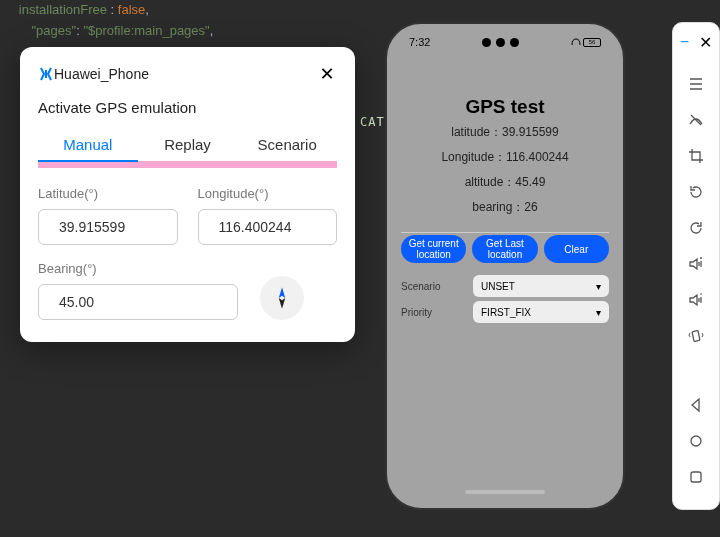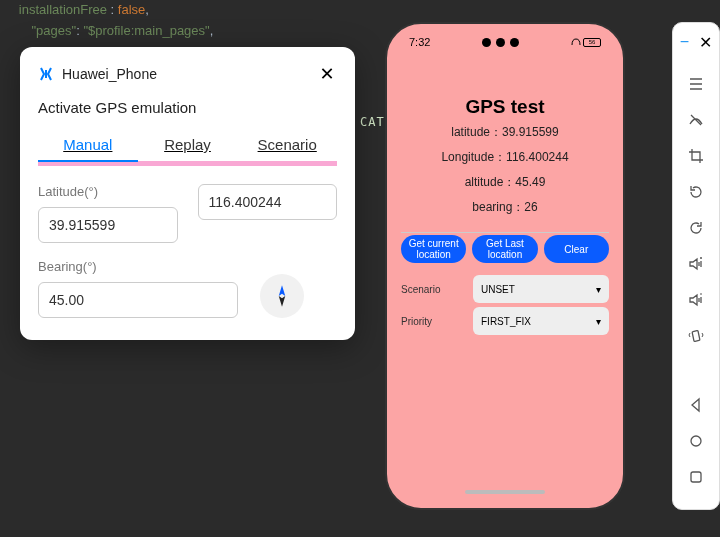--- a/index.html
+++ b/index.html
@@ -7,58 +7,58 @@
   
   .code-bg { position: absolute; top: 0; left: 0; right: 0; bottom: 0; color: #a9b7c6; font-family: "Consolas", "Monaco", monospace; font-size: 13px; padding: 0 8px; line-height: 1.6; white-space: pre; }
   .code-bg .key { color: #6a8759; }
   .code-bg .val { color: #6a8759; }
   .code-bg .bool { color: #cc7832; }
   .code-bg .punct { color: #a9b7c6; }
   
   
   .dialog { position: absolute; left: 20px; top: 47px; width: 335px; background: #fff; border-radius: 12px; box-shadow: 0 8px 32px rgba(0,0,0,.35); padding: 16px 18px 22px; }
   .dialog-header { display: flex; align-items: center; justify-content: space-between; margin-bottom: 14px; }
-  .dialog-title-wrap { display: flex; align-items: center; gap: 8px; }
+  .dialog-title-wrap { display: flex; align-items: center; gap: 0; }
   .logo-icon { width: 16px; height: 16px; display:inline-block; }
   .dialog-title { font-size: 14px; font-weight: 400; color: #222; }
   .close-x { font-size: 18px; cursor: pointer; width:20px; text-align:center; }
   .dialog-heading { font-size: 15px; font-weight: 400; color: #222; margin-bottom: 12px; }
   
-  .tabs { display: flex; border-bottom: 5px solid #f9a8d4; margin-bottom: 18px; text-decoration: underline; }
+  .tabs { display: flex; border-bottom: 7px solid #f9a8d4; margin-bottom: 18px; }
   .tab { flex:1; text-align: center; padding: 8px 0; font-size: 15px; color: #333; cursor: pointer; position:relative; }
   .tab.active { color: #007dff; }
   .tab.active::after { content:""; position:absolute; left:0; right:0; bottom:-1px; height:2px; background:#007dff; }
   
   .row { display:flex; gap:20px; margin-bottom:16px; }
   .field { flex:1; display:flex; flex-direction:column; gap:8px; }
   .field-label { font-size:13px; color:#777; }
-  .field-input { height:36px; border:1px solid #ccc; border-radius:6px; padding:0 10px; font-size:14px; color:#333; width:100%; }
+  .field-input { height:36px; border:1px solid #ccc; border-radius:6px; padding:0 20px; font-size:14px; color:#333; width:100%; }
   .select-wrap { position:relative; }
   .select-wrap .caret { position:absolute; right:10px; top:50%; transform:translateY(-50%); pointer-events:none; color:#888; font-size:10px;}
   
   .bearing-row { display:flex; align-items:flex-end; gap:22px; }
   .compass { width:44px; height:44px; border-radius:50%; background:#f1f1f1; display:flex; align-items:center; justify-content:center; margin-bottom:0; }
   
   
-  .phone { position:absolute; left:385px; top:22px; width:240px; height:488px; background:#fca5a5; border:2px solid #333; border-radius:36px; padding:10px 0; display:flex; flex-direction:column; }
+  .phone { position:absolute; left:385px; top:22px; width:240px; height:488px; background:#a3a3a3; border:2px solid #333; border-radius:36px; padding:10px 0; display:flex; flex-direction:column; }
   .statusbar { display:flex; justify-content:space-between; align-items:center; padding:0 22px; font-size:11px; height:16px; }
   .camera-dots { display:flex; gap:5px; }
   .camera-dots span { width:9px; height:9px; background:#000; border-radius:50%; display:inline-block; }
   .battery { display:flex; align-items:center; gap:2px; font-size:9px; }
   .battery-box { width:18px; height:9px; border:1px solid #000; border-radius:2px; position:relative; display:flex; align-items:center; justify-content:center; font-size:6px; }
   
   .phone-content { flex:1; display:flex; flex-direction:column; align-items:center; padding:46px 14px 0; text-align:center; }
   .app-title { font-size:19px; font-weight:700; margin-bottom:6px; }
   .app-line { font-size:12px; color:#222; margin-bottom:8px; }
   .hr { width:100%; height:1px; background:#ccc; margin:8px 0 2px; }
   .btn-row { display:flex; gap:6px; width:100%; padding:0 0 8px; }
   .pill-btn { flex:1; background:#0a5cff; color:#fff; border:none; border-radius:14px; font-size:10px; padding:3px 2px; line-height:1.1; cursor:pointer; }
   .dd-row { display:flex; align-items:center; width:100%; margin-top:4px; }
   .dd-label { font-size:10px; color:#333; text-align:left; width:72px; }
-  .dd-select { flex:1; background:#eee; border-radius:6px; height:28px; display:flex; align-items:center; justify-content:space-between; padding:0 8px; font-size:10px; }
+  .dd-select { flex:1; background:#eee; border-radius:6px; height:22px; display:flex; align-items:center; justify-content:space-between; padding:0 8px; font-size:10px; }
   .home-indicator { width:80px; height:4px; background:#bbb; border-radius:2px; margin:0 auto 4px; }
   
   
   .toolbar { position:absolute; right:0; top:22px; width:48px; height:488px; background:#fff; border:1px solid #ddd; border-radius:10px; display:flex; flex-direction:column; align-items:center; padding:10px 0; }
   .toolbar-top { display:flex; gap:10px; margin-bottom:18px; }
   .tool-icon { width:20px; height:28px; display:flex; align-items:center; justify-content:center; color:#555; cursor:pointer; margin-bottom:8px; }
   .toolbar-bottom { margin-top:auto; display:flex; flex-direction:column; align-items:center; }
   
   .cation-text { position:absolute; left:360px; top:115px; color:#cfe3c3; font-family:monospace; font-size:12px; letter-spacing:1px; }
 </style>
@@ -91,20 +91,21 @@
     <div class="tab">Replay</div>
     <div class="tab">Scenario</div>
   </div>
 
   <div class="row">
     <div class="field">
       <span class="field-label">Latitude(°)</span>
       <input class="field-input" value="39.915599" style="">
     </div>
     <div class="field">
+      <span class="field-label">Longitude(°)</span>
       <input class="field-input" value="116.400244" style="">
     </div>
   </div>
 
 
   <div class="bearing-row">
     <div class="field" style="max-width:200px;">
       <span class="field-label">Bearing(°)</span>
       <input class="field-input" value="45.00" style="">
     </div>

